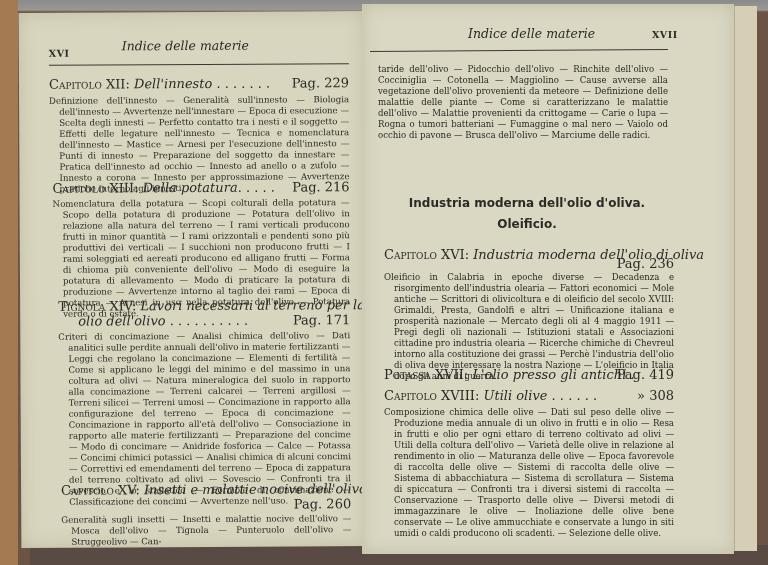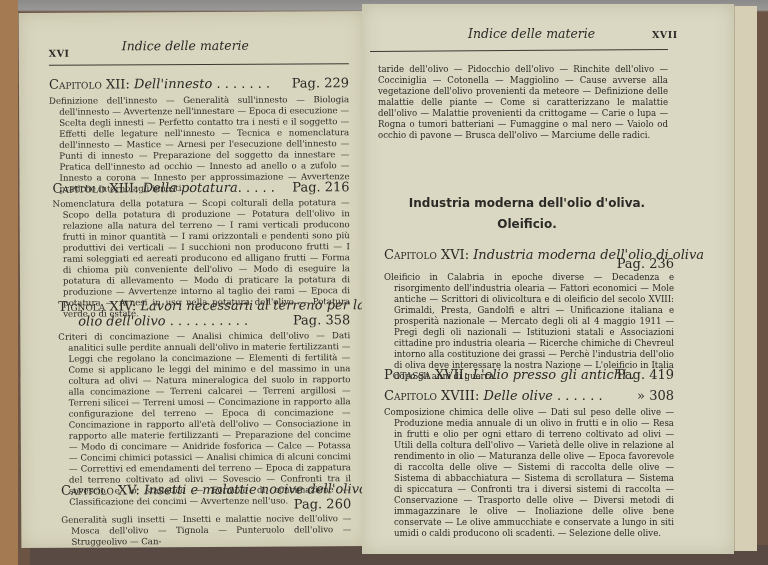--- a/index.html
+++ b/index.html
@@ -66,21 +66,21 @@
     <span class="page-ref">Pag. 216</span>
   </div>
   <div class="body-text" style="left:33px;top:186px;width:297px;">Nomenclatura della potatura — Scopi colturali della potatura — Scopo della potatura di produzione — Potatura dell'olivo in relazione alla natura del terreno — I rami verticali producono frutti in minor quantità — I rami orizzontali e pendenti sono più produttivi dei verticali — I succhioni non producono frutti — I rami soleggiati ed aereati producono ed alligano frutti — Forma di chioma più conveniente dell'olivo — Modo di eseguire la potatura di allevamento — Modo di praticare la potatura di produzione — Avvertenze intorno al taglio dei rami — Epoca di potatura — Arnesi in uso nella potatura dell'olivo — Potatura verde o di estate.</div>
 
   <div class="chap" style="left:38px;top:286px;width:292px;">
     <span class="cap">Tignola XIV:</span>
     <span class="title">Lavori necessarii al terreno per la col-</span>
   </div>
   <div class="chap" style="left:58px;top:301px;width:272px;">
     <span class="title">olio dell'olivo</span><span> . . . . . . . . . .</span>
-    <span class="page-ref">Pag. 358</span>
+    <span class="page-ref">Pag. 171</span>
   </div>
   <div class="body-text" style="left:38px;top:319px;width:292px;">Criteri di concimazione — Analisi chimica dell'olivo — Dati analitici sulle perdite annuali dell'olivo in materie fertilizzanti — Leggi che regolano la concimazione — Elementi di fertilità — Come si applicano le leggi del minimo e del massimo in una coltura ad olivi — Natura mineralogica del suolo in rapporto alla concimazione — Terreni calcarei — Terreni argillosi — Terreni silicei — Terreni umosi — Concimazione in rapporto alla configurazione del terreno — Epoca di concimazione — Concimazione in rapporto all'età dell'olivo — Consociazione in rapporto alle materie fertilizzanti — Preparazione del concime — Modo di concimare — Anidride fosforica — Calce — Potassa — Concimi chimici potassici — Analisi chimica di alcuni concimi — Correttivi ed emendamenti del terreno — Epoca di zappatura del terreno coltivato ad olivi — Sovescio — Confronti tra il sovescio e lo stallatico — Formole di concimazione — Classificazione dei concimi — Avvertenze nell'uso.</div>
 
   <div class="chap" style="left:40px;top:470px;width:290px;">
     <span class="cap">Capitolo XV:</span>
     <span class="title">Insetti e malattie nocive dell'olivo</span>
   </div>
   <div class="chap" style="left:40px;top:485px;width:290px;">
     <span class="page-ref">Pag. 260</span>
   </div>
@@ -109,17 +109,17 @@
   <div class="body-text" style="left:22px;top:268px;width:290px;">Oleificio in Calabria in epoche diverse — Decadenza e risorgimento dell'industria olearia — Fattori economici — Mole antiche — Scrittori di olivicoltura e di oleificio del secolo XVIII: Grimaldi, Presta, Gandolfi e altri — Unificazione italiana e prosperità nazionale — Mercato degli oli al 4 maggio 1911 — Pregi degli oli nazionali — Istituzioni statali e Associazioni cittadine pro industria olearia — Ricerche chimiche di Chevreul intorno alla costituzione dei grassi — Perchè l'industria dell'olio di oliva deve interessare la nostra Nazione — L'oleificio in Italia dopo gli anni di guerra.</div>
 
   <div class="chap" style="left:22px;top:363px;width:290px;">
     <span class="cap">Potassa XVII:</span>
     <span class="title">L'olio presso gli antichi</span><span> .</span>
     <span class="page-ref">Pag. 419</span>
   </div>
 
   <div class="chap" style="left:22px;top:384px;width:290px;">
     <span class="cap">Capitolo XVIII:</span>
-    <span class="title">Delle olive</span><span> . . . . . .</span>
+    <span class="title">Utili olive</span><span> . . . . . .</span>
     <span class="page-ref">» 308</span>
   </div>
   <div class="body-text" style="left:22px;top:403px;width:290px;">Composizione chimica delle olive — Dati sul peso delle olive — Produzione media annuale di un olivo in frutti e in olio — Resa in frutti e olio per ogni ettaro di terreno coltivato ad olivi — Utili della coltura dell'olivo — Varietà delle olive in relazione al rendimento in olio — Maturanza delle olive — Epoca favorevole di raccolta delle olive — Sistemi di raccolta delle olive — Sistema di abbacchiatura — Sistema di scrollatura — Sistema di spiccatura — Confronti tra i diversi sistemi di raccolta — Conservazione — Trasporto delle olive — Diversi metodi di immagazzinare le olive — Inoliazione delle olive bene conservate — Le olive ammucchiate e conservate a lungo in siti umidi o caldi producono oli scadenti. — Selezione delle olive.</div>
 </div>
 
 </body></html>

